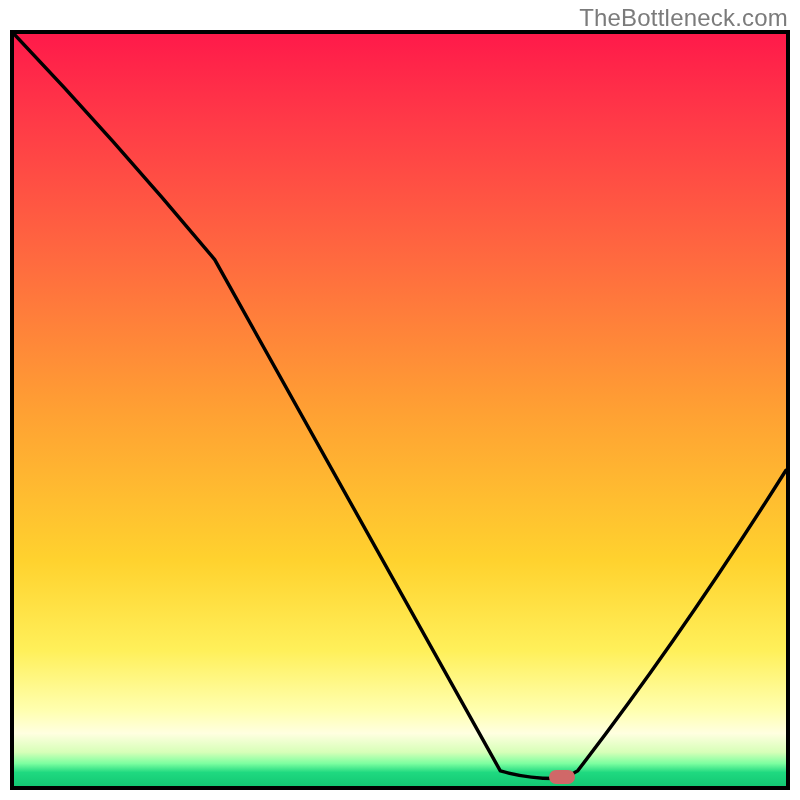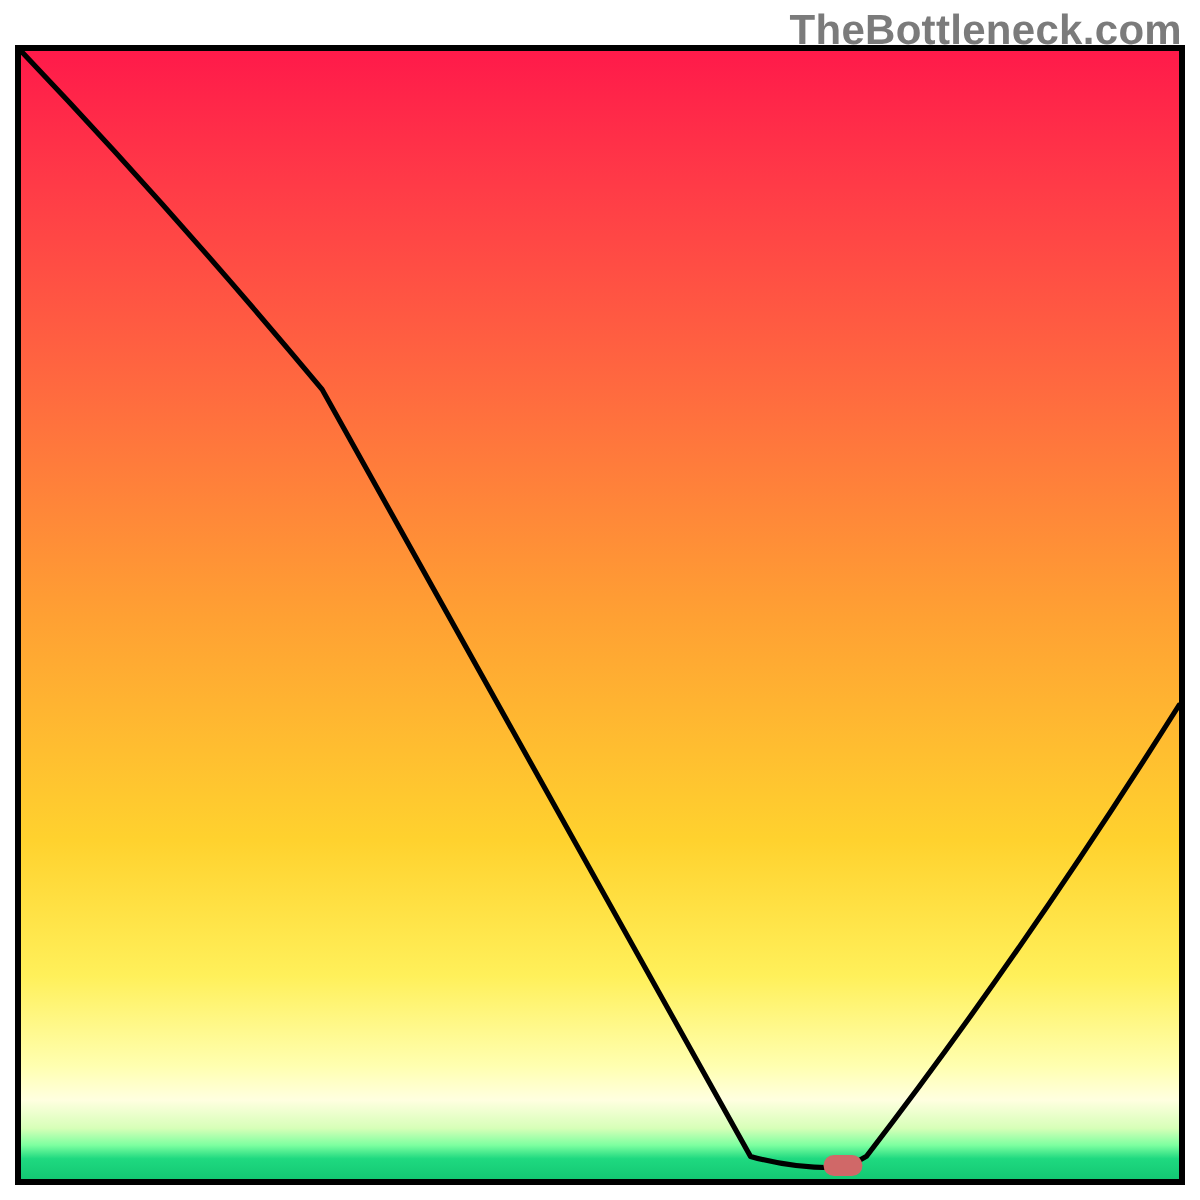--- a/index.html
+++ b/index.html
@@ -18,22 +18,22 @@
     width: 780px;
     height: 760px;
     box-sizing: border-box;
     border: 4px solid #000000;
   }
   .watermark {
     position: absolute;
     top: 4px;
     right: 12px;
     color: #7b7b7b;
-    font-size: 28px;
-    font-weight: 700;
+    font-size: 24px;
+    font-weight: 400;
     letter-spacing: 0.2px;
   }
   .gradient {
     position: absolute;
     inset: 0;
     
     background: linear-gradient(
       to bottom,
       #ff1a4a 0%,
       #ff3b47 12%,

